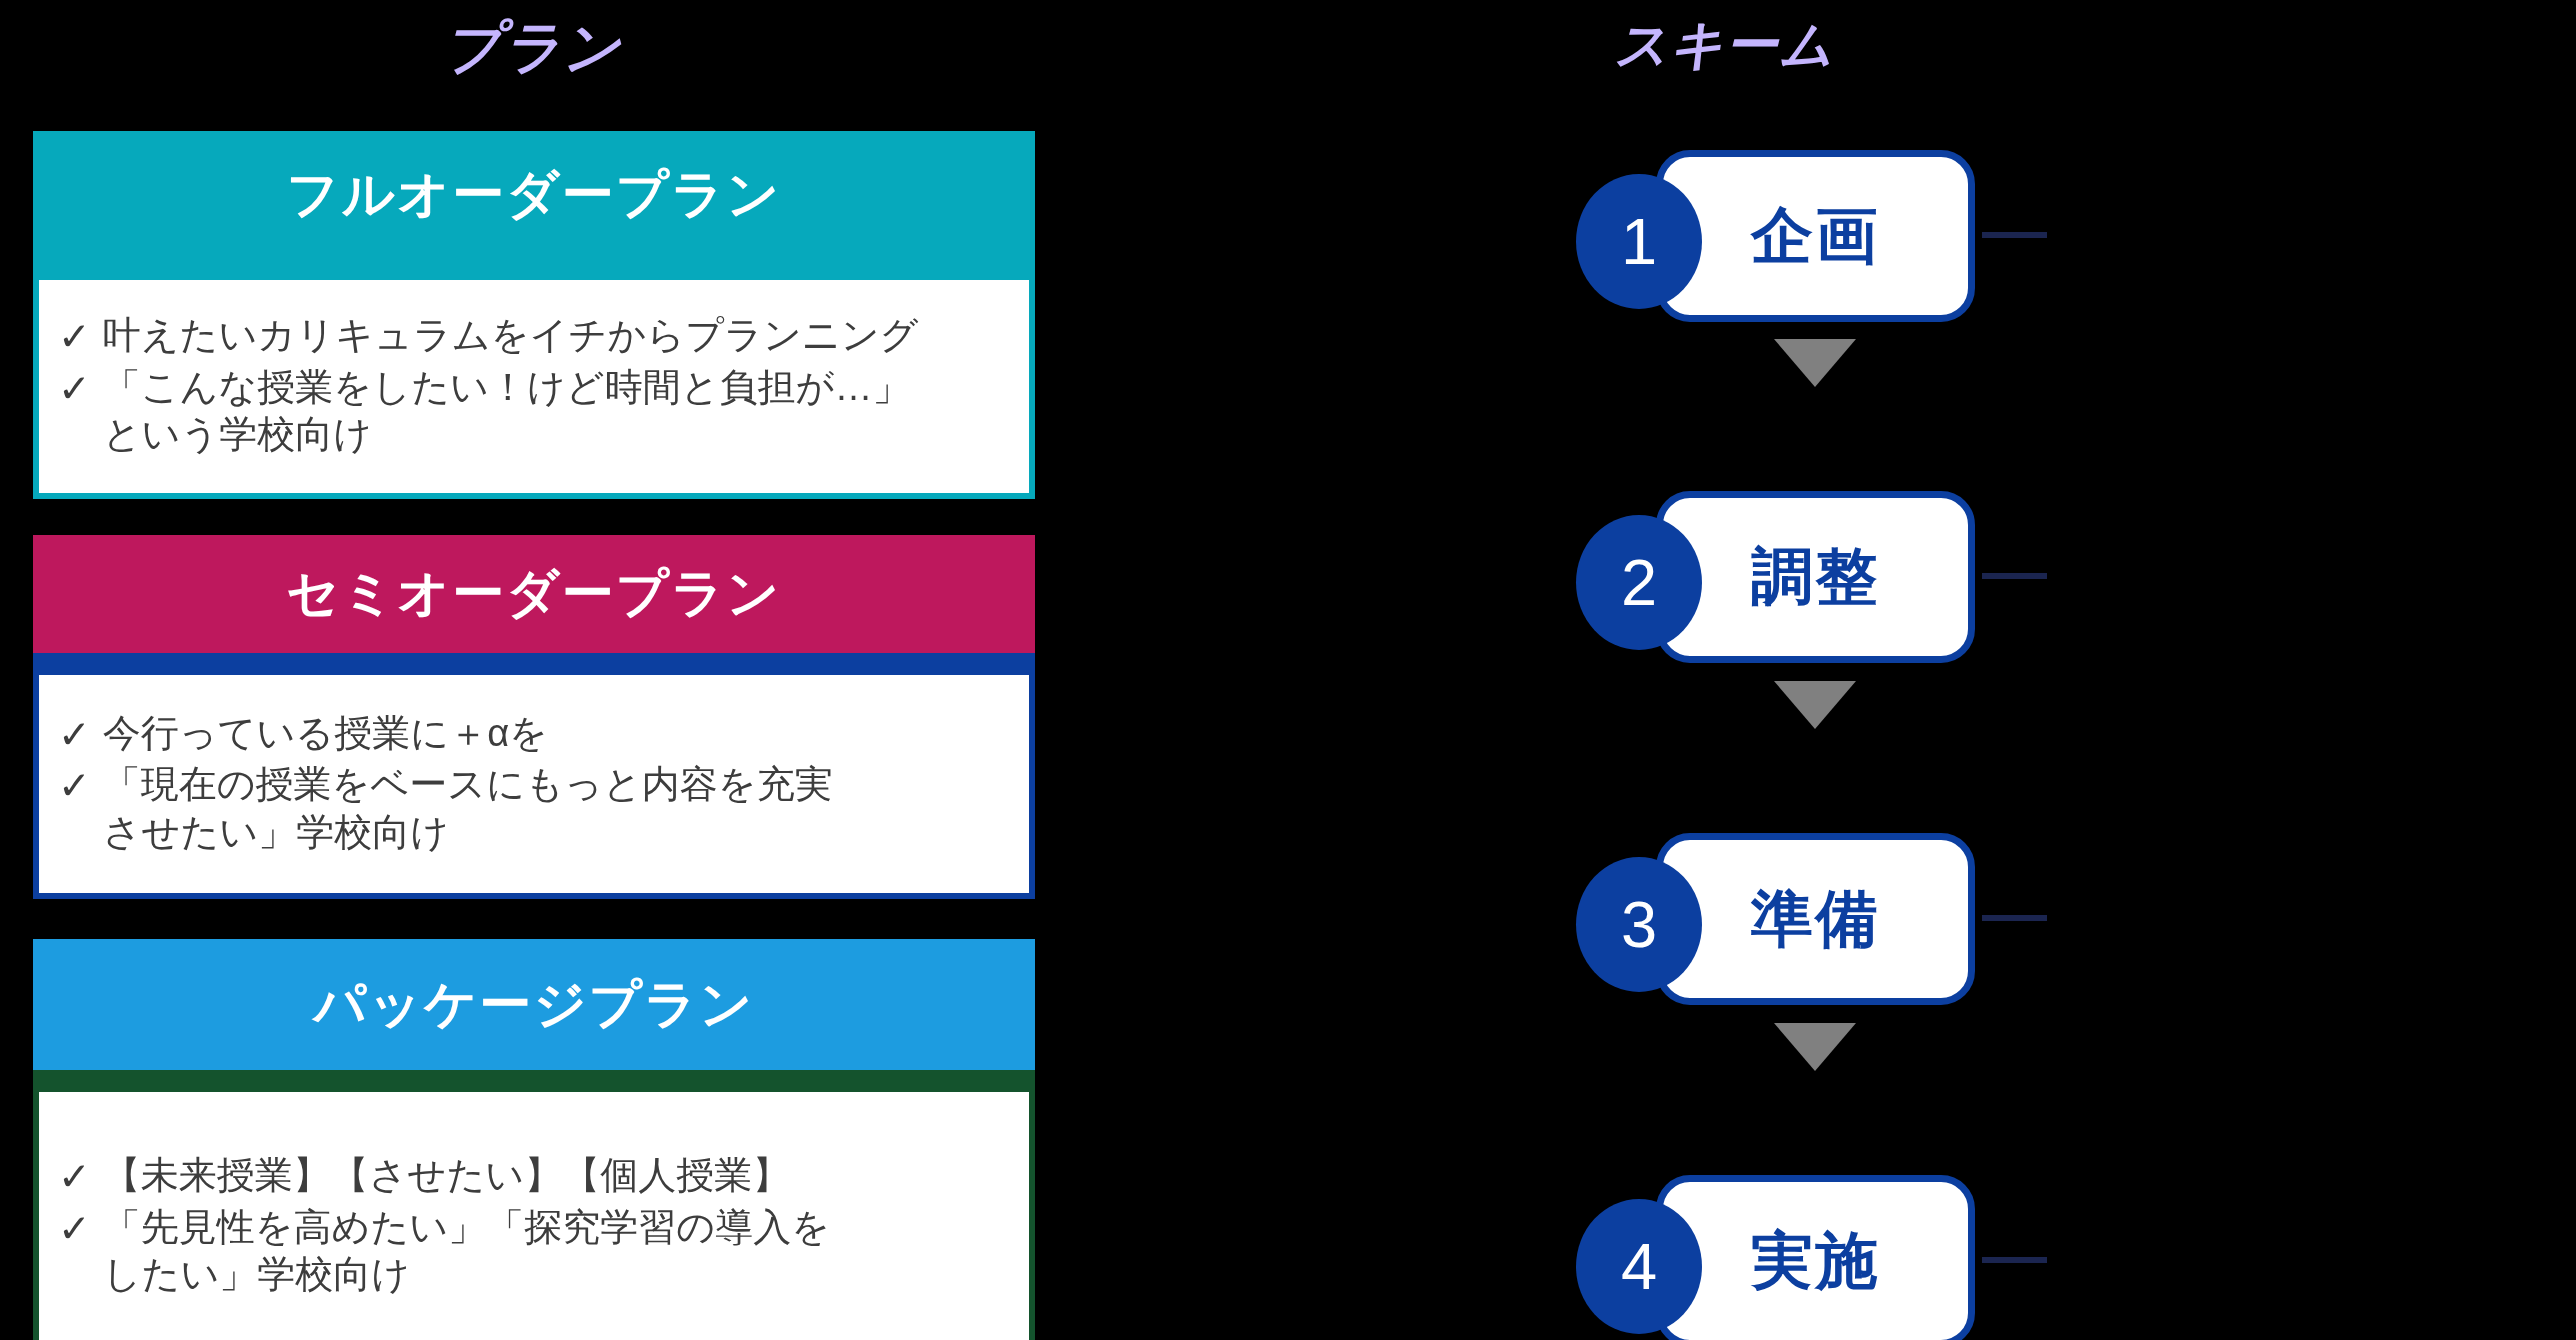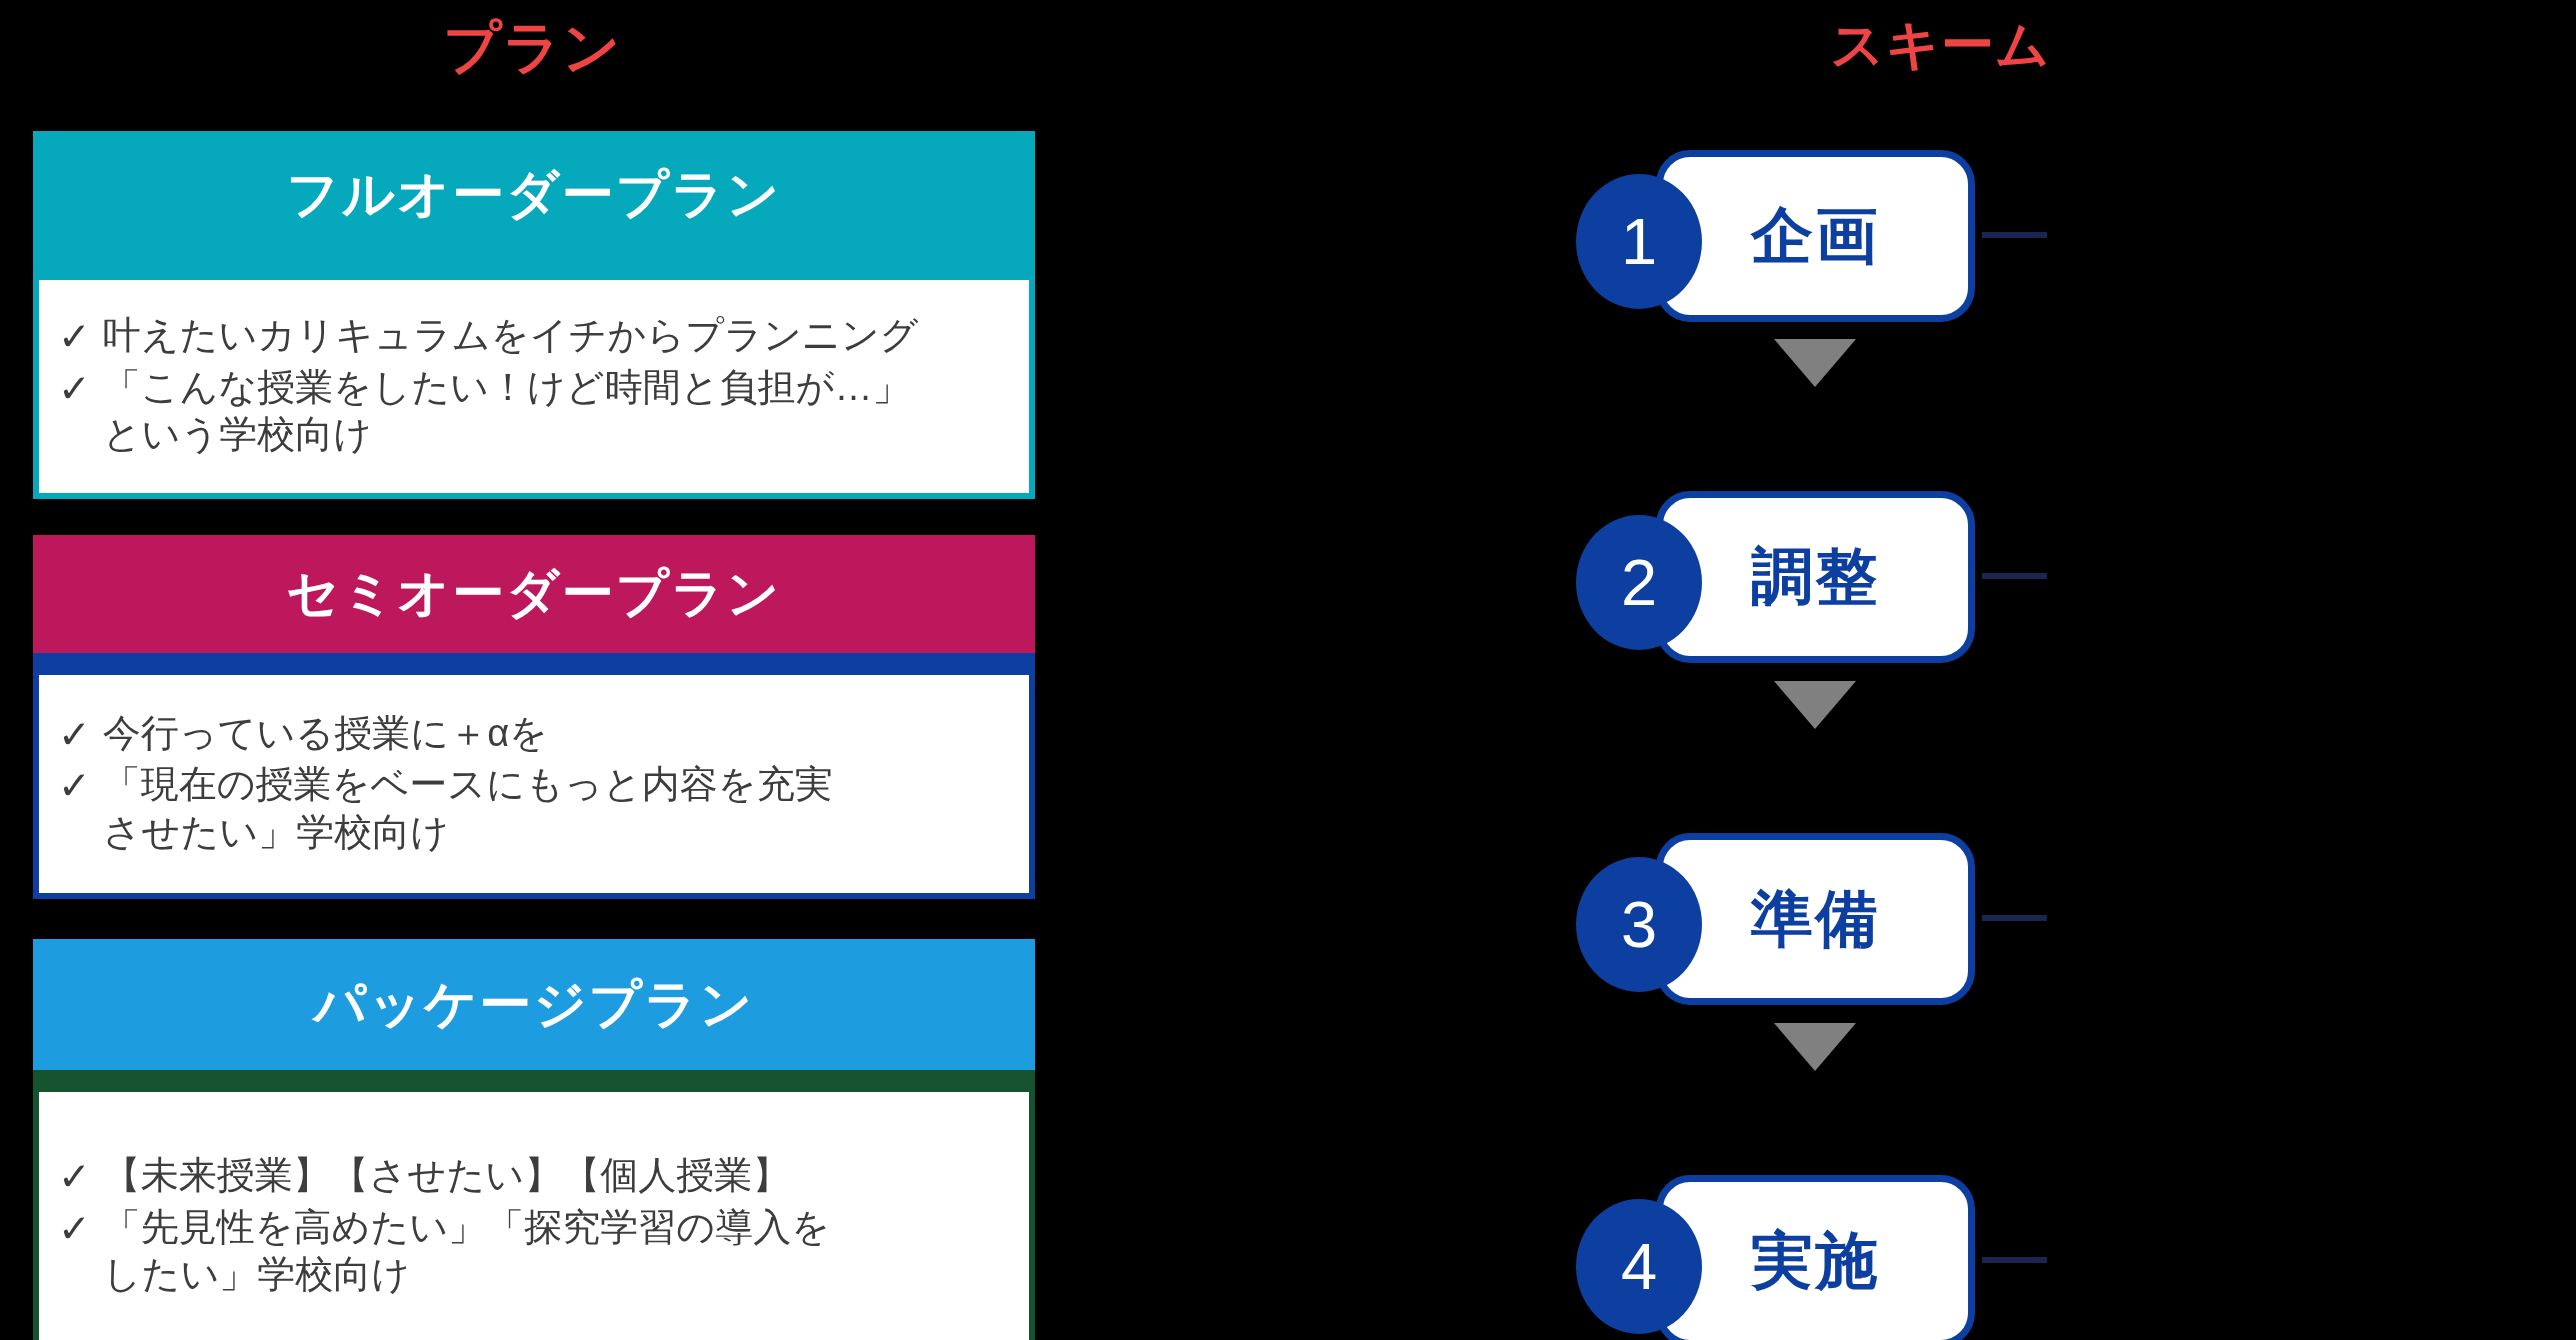--- a/index.html
+++ b/index.html
@@ -4,27 +4,28 @@
 <style>
   html,body{margin:0;padding:0;background:#000;}
   body{
     width:2576px;height:1340px;position:relative;overflow:hidden;
     font-family:"Liberation Sans","DejaVu Sans",sans-serif;
   }
 
   
   .col-heading{
     position:absolute;
-    color:#ef4444;
+    color:#c4b5fd;
     font-weight:bold;
     letter-spacing:.02em;
     white-space:nowrap;
+    font-style:italic;
   }
   #plan-heading{left:0;top:10.3px;width:1065px;text-align:center;font-size:57px;}
-  #scheme-heading{left:1614px;top:10.3px;width:653px;text-align:center;font-size:53px;}
+  #scheme-heading{left:1614px;top:10.3px;width:653px;font-size:53px;}
 
   
   .plan-card{
     position:absolute;left:33px;width:1002px;
     box-sizing:border-box;
     display:flex;flex-direction:column;gap:22px;
   }
   .plan-card .card-head{
     display:flex;align-items:center;justify-content:center;
     color:#ffffff;font-weight:bold;font-size:52px;letter-spacing:.04em;

